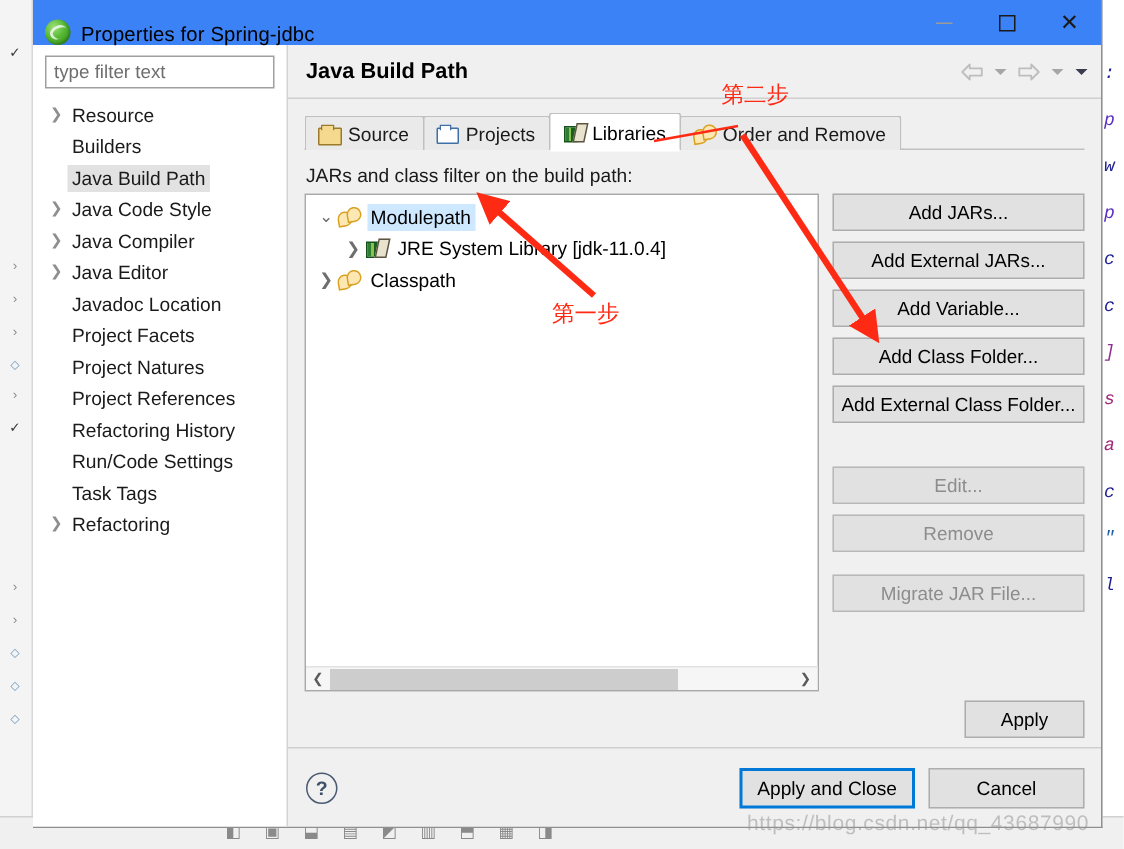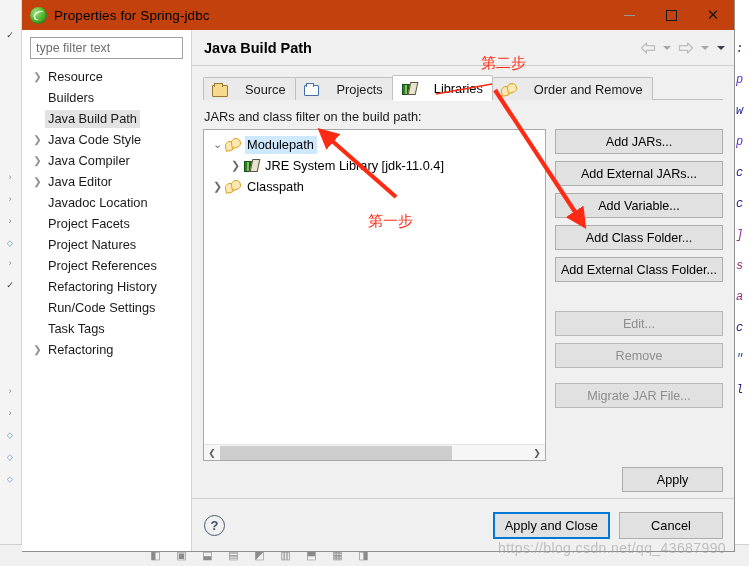--- a/index.html
+++ b/index.html
@@ -53,22 +53,22 @@
     position: absolute; left: 22px; top: 0;
     width: 713px; height: 552px;
     background: #f0f0f0;
     border: 1px solid #8f8f8f;
     border-top: none; border-left: none;
     display: flex; flex-direction: column;
   }
 
   
   .titlebar {
-    height: 30px; background: #c2410c;
-    display: flex; align-items: center;
+    height: 30px; background: #3b82f6;
+    display: flex; align-items: flex-end;
     flex: 0 0 30px; position: relative;
   }
   .title-icon {
     width: 17px; height: 17px; margin-left: 8px; margin-right: 7px;
     border-radius: 50%;
     background: radial-gradient(circle at 35% 30%, #9ee07a 0%, #55b833 45%, #2f8a17 100%);
     box-shadow: inset -1px -1px 2px rgba(0,0,0,.25);
     position: relative;
   }
   .title-icon::after {
@@ -140,21 +140,21 @@
 
   .page-content { flex: 1; padding: 9px 11px 0 11px; display: flex; flex-direction: column; min-height: 0; }
 
   
   .tabstrip { display: flex; align-items: flex-end; height: 25px; position: relative; }
   .tabstrip::after {
     content: ""; position: absolute; left: 0; right: 0; bottom: 0;
     height: 1px; background: #c0c0c0;
   }
   .tab {
-    height: 23px; display: flex; align-items: center; gap: 18px;
+    height: 23px; display: flex; align-items: center; gap: 5px;
     padding: 0 9px 0 8px; font-size: 12.8px; color: #1a1a1a;
     background: #eaeaea; border: 1px solid #c0c0c0; border-bottom: none;
     margin-right: -1px; position: relative; z-index: 1;
     border-radius: 2px 2px 0 0;
   }
   .tab.active {
     background: #ffffff; height: 25px; z-index: 3;
     color: #000;
   }
   .tab.active::after {
@@ -257,21 +257,21 @@
   .pbtn.disabled { color: #8d8d8d; background: #e1e1e1; border-color: #b8b8b8; }
   .spacer-lg { height: 22px; }
   .spacer-sm { height: 8px; }
 
   
   .apply-row {
     flex: 0 0 38px; display: flex; align-items: center; justify-content: flex-end;
     padding: 0 11px; border-bottom: 1px solid #cfcfcf;
   }
   .apply-btn {
-    width: 101px; height: 25px; background: #e1e1e1; border: 1px solid #adadad;
+    width: 80px; height: 25px; background: #e1e1e1; border: 1px solid #adadad;
     font-size: 12.6px; color: #000; display: flex; align-items: center; justify-content: center; margin-left: 36px;
   }
 
   
   .footer {
     flex: 0 0 52px; display: flex; align-items: center;
     padding: 0 11px 0 12px; position: relative;
   }
   .help-ico {
     width: 21px; height: 21px; border-radius: 50%;
@@ -290,21 +290,21 @@
     border: 2px solid #0078d7; background: #e1e1e1;
   }
 
   
   .annot {
     position: absolute; color: #ff2a13;
     font-family: "Liberation Sans", sans-serif;
     font-size: 15px; z-index: 50; white-space: nowrap;
   }
   #annot-step2 { left: 481px; top: 54px; }
-  #annot-step1 { left: 368px; top: 212px; }
+  #annot-step1 { left: 368px; top: 200px; }
   #arrow-svg { position: absolute; inset: 0; z-index: 49; pointer-events: none; }
 
   .watermark {
     position: absolute; left: 498px; top: 540px;
     font-family: "Liberation Sans", sans-serif;
     font-size: 14px; color: rgba(150,150,150,.55);
     letter-spacing: .4px; z-index: 60; white-space: nowrap;
   }
 </style>
 </head>

